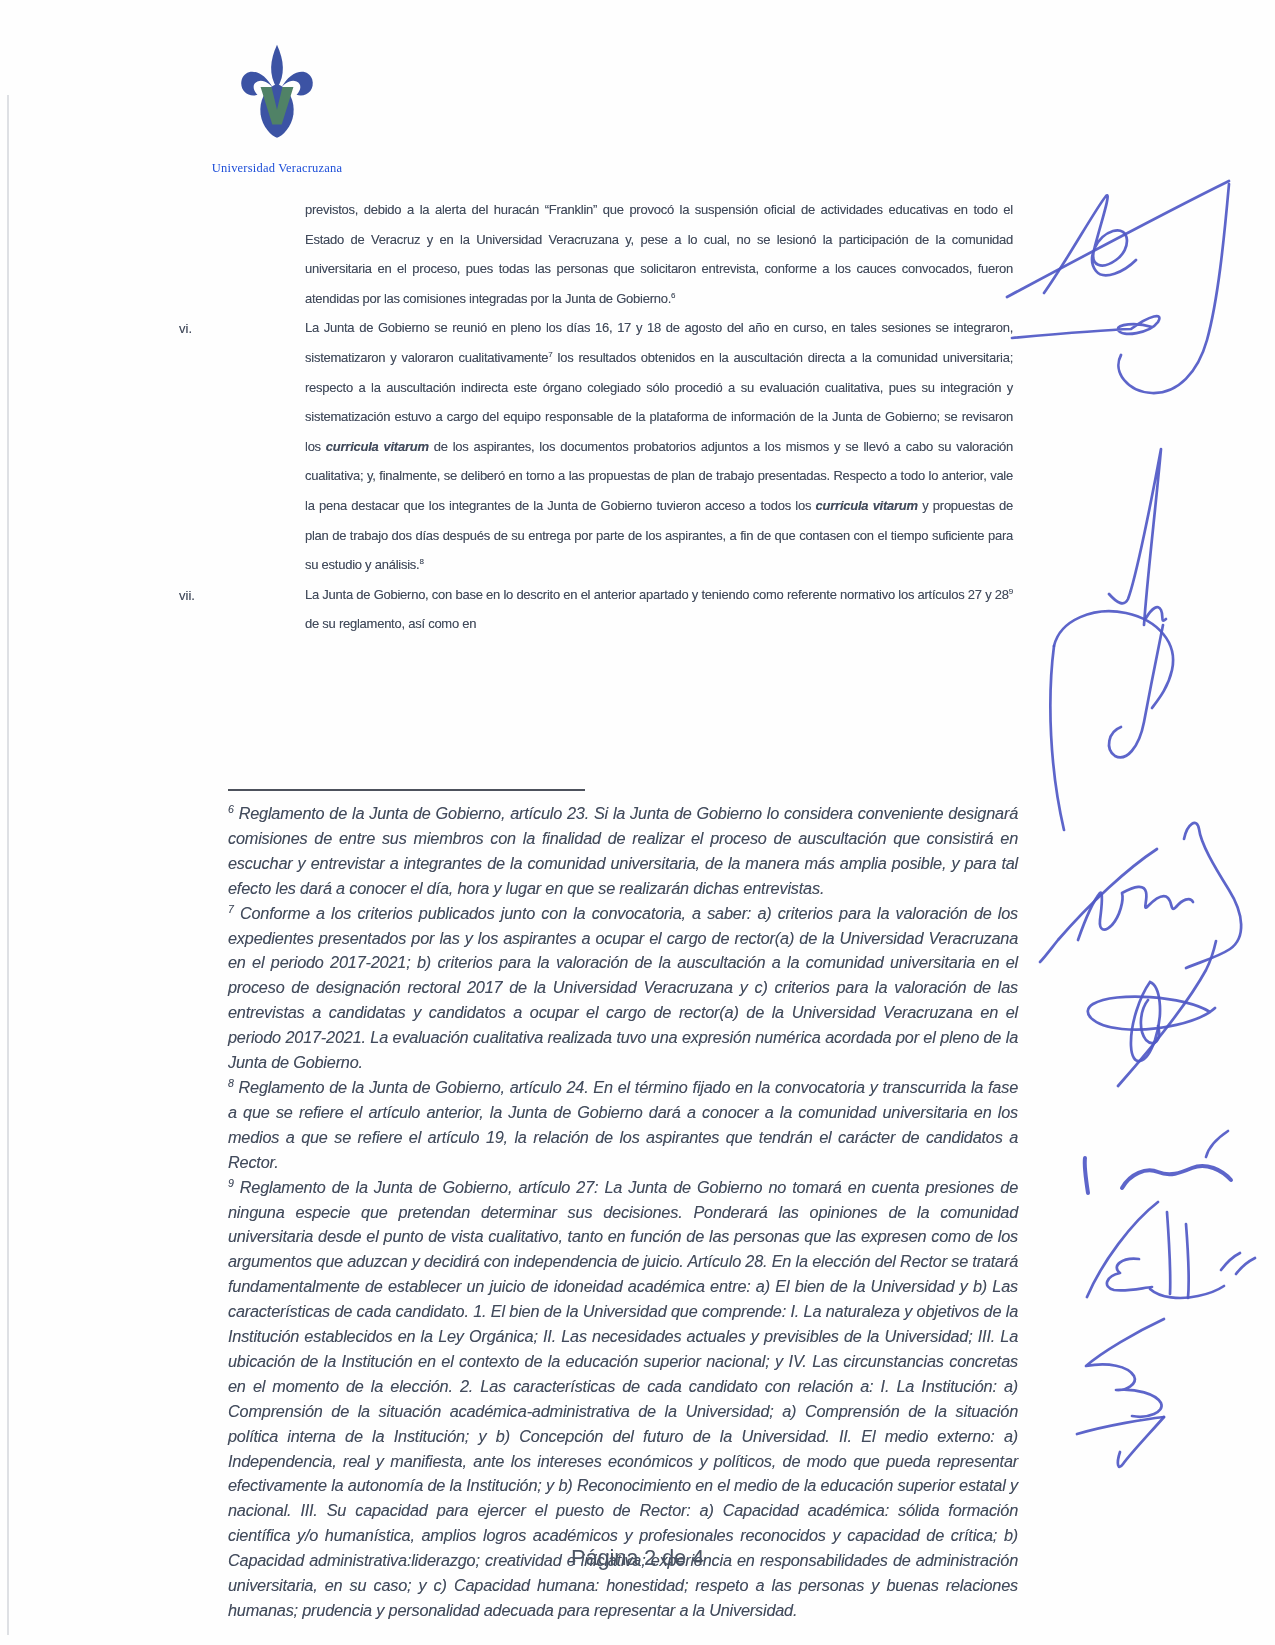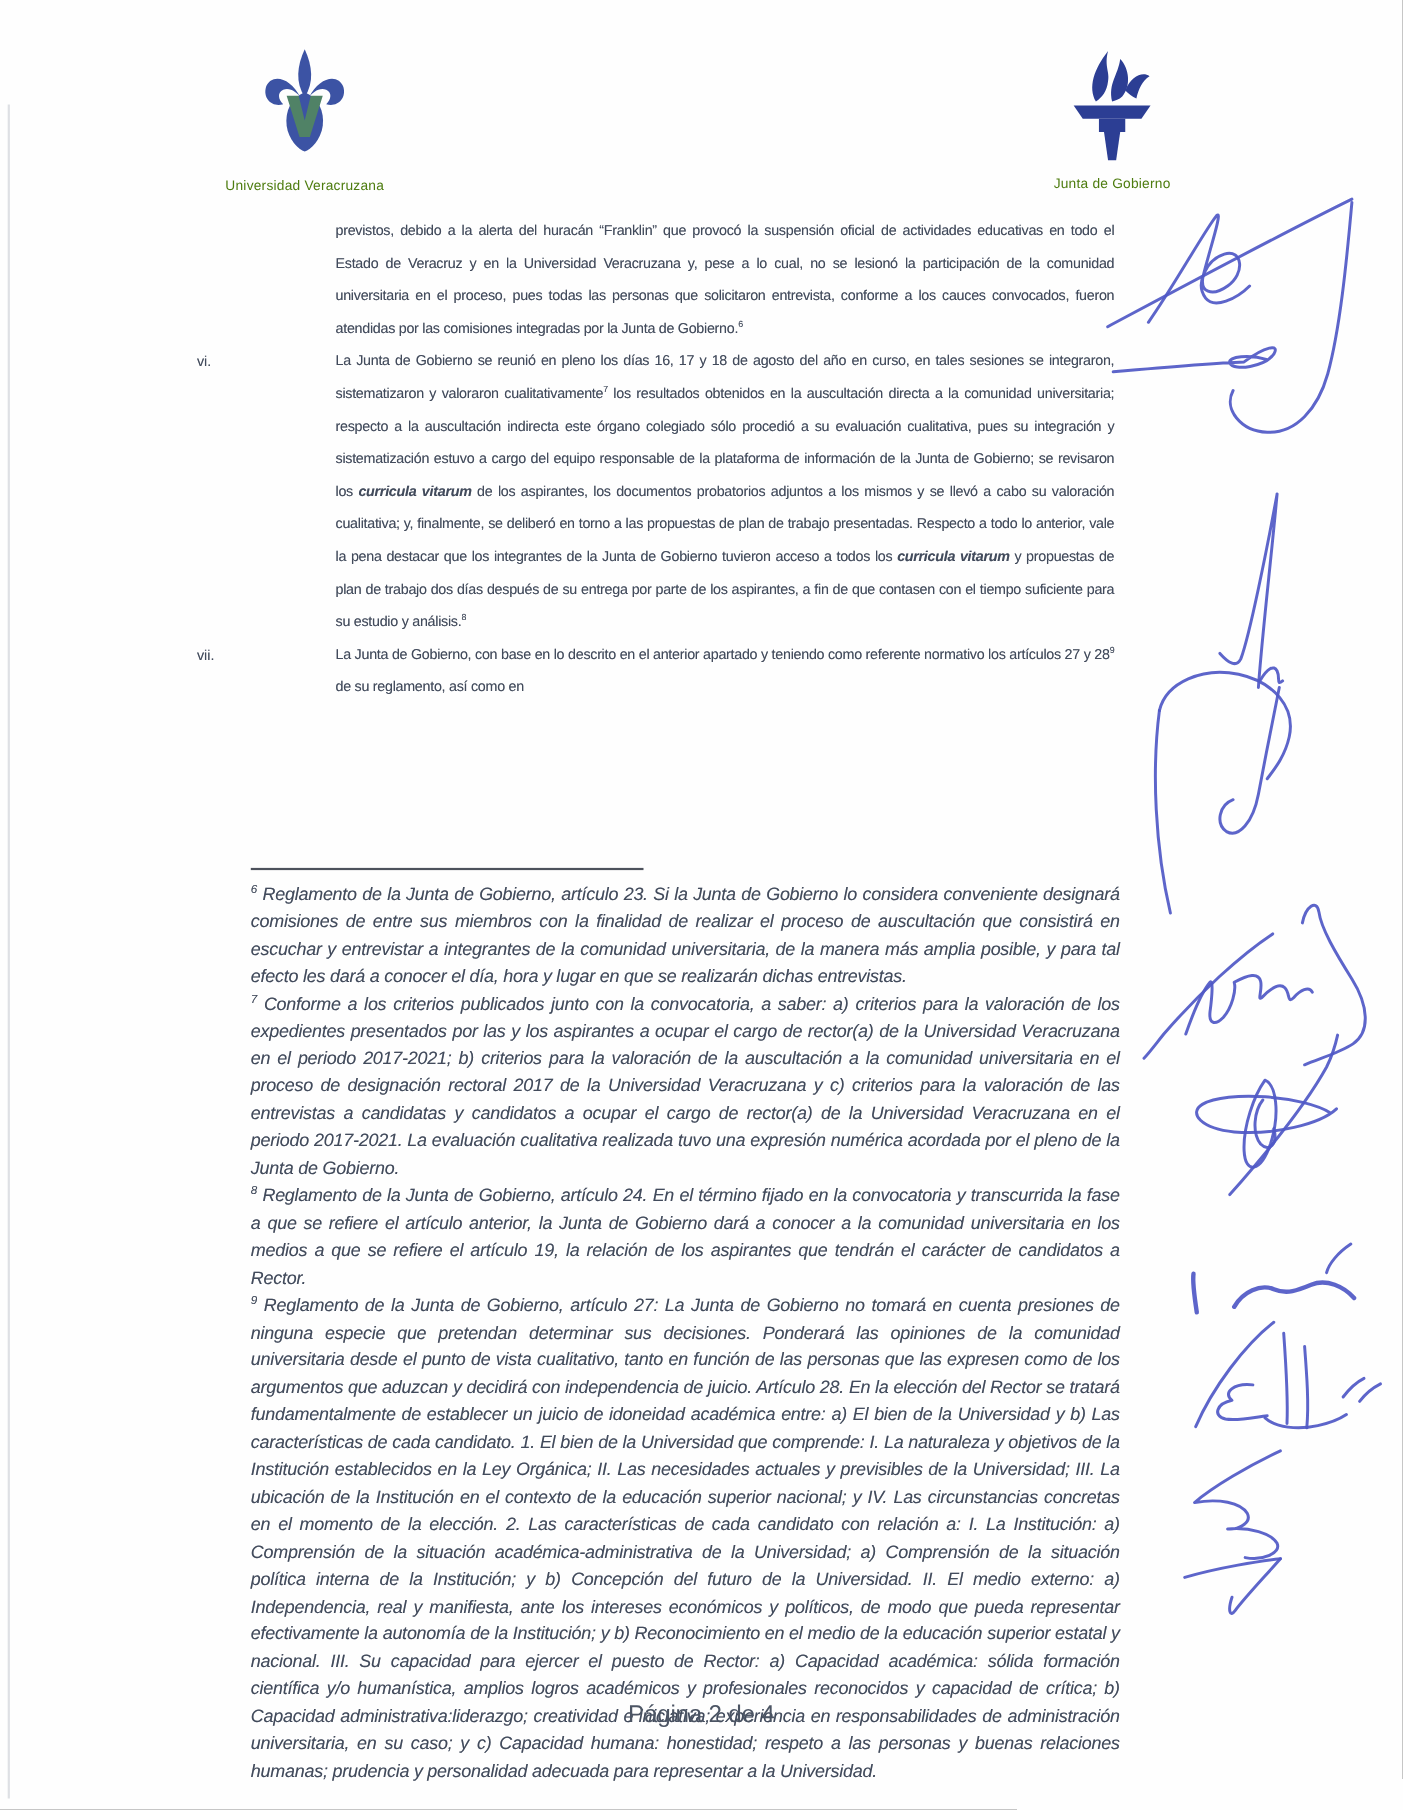--- a/index.html
+++ b/index.html
@@ -16,21 +16,21 @@
   .scan-edge{
     position:absolute;left:7px;top:95px;width:2px;height:1540px;
     background:rgba(150,156,168,.30);
   }
   
   .logo-box{position:absolute;text-align:center;}
   .logo-left{left:202px;top:34px;width:150px;}
   .logo-right{left:945px;top:40px;width:132px;}
   .logo-label{
     display:block;margin-top:3px;
-    font-size:12.5px;letter-spacing:.2px;color:#4d7c0f;
+    font-size:12.5px;letter-spacing:.2px;color:#1d4ed8;font-family:Liberation Serif, serif;
   }
   
   .body-text{
     position:absolute;left:305px;top:195px;width:708px;
     font-size:13px;line-height:29.6px;letter-spacing:-.25px;
     text-align:justify;
     text-shadow:0 0 .4px rgba(66,75,92,.45);
   }
   .body-text p{margin:0;position:relative;}
   .para-marker{
@@ -83,31 +83,20 @@
     <svg width="86" height="120" viewBox="0 0 110 130" aria-hidden="true">
       <path class="fleur-blue" d="M55,2 C46,22 44,40 55,58 C66,40 64,22 55,2 Z"></path>
       <path class="fleur-blue" d="M50,58 C38,34 16,30 10,46 C6,60 18,70 30,66 C24,60 23,52 30,49 C38,46 46,52 50,58 Z"></path>
       <path class="fleur-blue" d="M60,58 C72,34 94,30 100,46 C104,60 92,70 80,66 C86,60 87,52 80,49 C72,46 64,52 60,58 Z"></path>
       <path class="fleur-blue" d="M55,52 C39,59 32,74 34,91 C36,107 48,119 55,121 C62,119 74,107 76,91 C78,74 71,59 55,52 Z"></path>
       <path class="fleur-green" d="M34,56 L48,56 L55,85 L62,56 L76,56 L61,104 L49,104 Z"></path>
     </svg>
     <span class="logo-label">Universidad Veracruzana</span>
   </div>
 
-  <div class="logo-box logo-right">
-    <svg width="92" height="112" viewBox="0 0 100 120" aria-hidden="true">
-      <path class="torch-blue" d="M34,56 C26,42 32,24 46,6 C42,21 48,27 46,36 C45,46 40,52 34,56 Z"></path>
-      <path class="torch-blue" d="M50,56 C46,38 56,30 58,14 C67,23 69,41 60,51 C57,54 53,55 50,56 Z"></path>
-      <path class="torch-blue" d="M63,45 C69,31 80,26 87,31 C80,35 76,44 74,53 C70,51 66,48 63,45 Z"></path>
-      <path class="torch-blue" d="M12,60 L88,60 L79,73 L21,73 Z"></path>
-      <path class="torch-blue" d="M37,73 L63,73 L63,86 L37,86 Z"></path>
-      <path class="torch-blue" d="M42,86 L58,86 L54,114 L46,114 Z"></path>
-    </svg>
-    <span class="logo-label">Junta de Gobierno</span>
-  </div>
 
   <div class="body-text">
     <p>
       <span class="para-marker"></span>
       <span><span>previstos, debido a la alerta del huracán “Franklin” que provocó la suspensión oficial de actividades educativas en todo el Estado de Veracruz y en la Universidad Veracruzana y, pese a lo cual, no se lesionó la participación de la comunidad universitaria en el proceso, pues todas las personas que solicitaron entrevista, conforme a los cauces convocados, fueron atendidas por las comisiones integradas por la Junta de Gobierno.</span><sup>6</sup></span>
     </p>
     <p>
       <span class="para-marker">vi.</span>
       <span><span>La Junta de Gobierno se reunió en pleno los días 16, 17 y 18 de agosto del año en curso, en tales sesiones se integraron, sistematizaron y valoraron cualitativamente</span><sup>7</sup><span> los resultados obtenidos en la auscultación directa a la comunidad universitaria; respecto a la auscultación indirecta este órgano colegiado sólo procedió a su evaluación cualitativa, pues su integración y sistematización estuvo a cargo del equipo responsable de la plataforma de información de la Junta de Gobierno; se revisaron los </span><i>curricula vitarum</i><span> de los aspirantes, los documentos probatorios adjuntos a los mismos y se llevó a cabo su valoración cualitativa; y, finalmente, se deliberó en torno a las propuestas de plan de trabajo presentadas. Respecto a todo lo anterior, vale la pena destacar que los integrantes de la Junta de Gobierno tuvieron acceso a todos los </span><i>curricula vitarum</i><span> y propuestas de plan de trabajo dos días después de su entrega por parte de los aspirantes, a fin de que contasen con el tiempo suficiente para su estudio y análisis.</span><sup>8</sup></span>
     </p>

